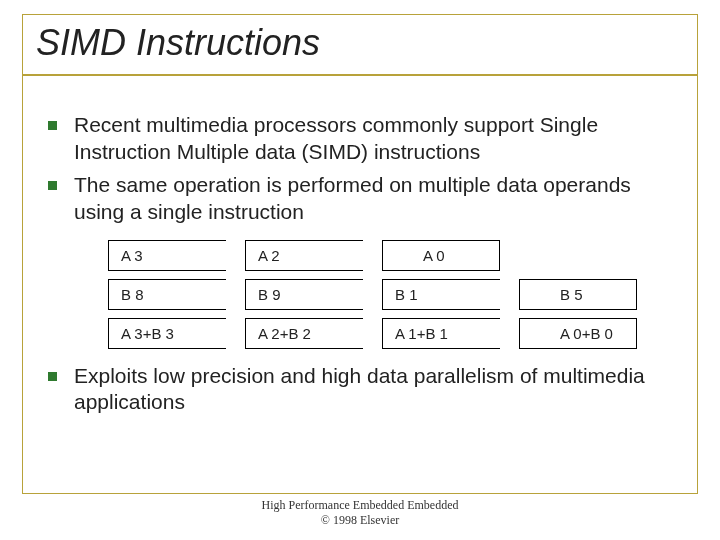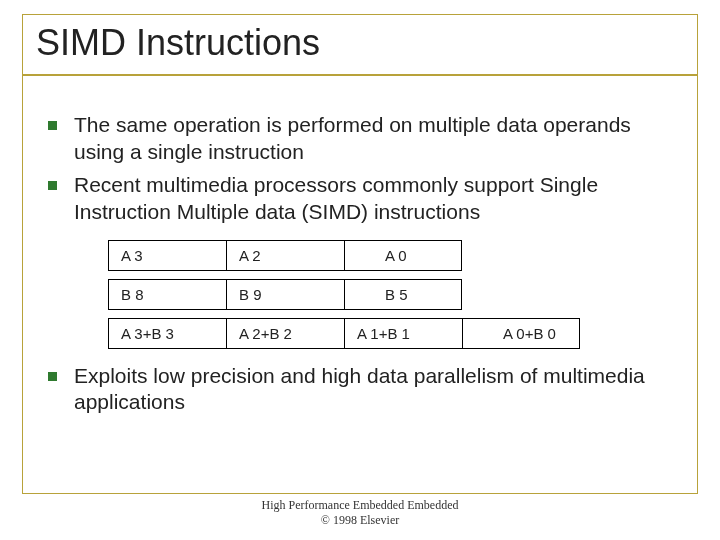--- a/index.html
+++ b/index.html
@@ -19,20 +19,21 @@
     right: 22px;
     bottom: 46px;
     border: 1px solid #b8a23a;
   }
   .title-wrap {
     position: absolute;
     top: 18px;
     left: 30px;
     background: #fff;
     padding: 4px 10px 8px 6px;
+    font-style: italic;
   }
   .title {
     font-size: 36px;
     font-weight: 400;
     color: #222;
   }
   .title-underline {
     position: absolute;
     left: 22px;
     right: 22px;
@@ -60,20 +61,21 @@
     width: 9px;
     height: 9px;
     background: #2f7a2f;
   }
   .table-region {
     margin: 14px 0 14px 60px;
   }
   .lane {
     display: flex;
     margin-bottom: 8px;
+    gap: 19px;
   }
   .lane:last-child { margin-bottom: 8px; }
   .cell {
     width: 118px;
     border: 1.5px solid #000;
     border-right: none;
     font-size: 15px;
     padding: 6px 6px 6px 12px;
     background: #fff;
     font-family: Arial, Helvetica, sans-serif;
@@ -98,37 +100,38 @@
 <div class="title-underline"></div>
 
 <div class="title-wrap">
   <h1 class="title">SIMD Instructions</h1>
 </div>
 
 <div class="content">
   <ul class="main">
     <li>
       <span class="sq"></span>
-      <span>The same operation is performed on multiple data operands using a single instruction</span>
+      <span>Recent multimedia processors commonly support Single Instruction Multiple data (SIMD) instructions</span>
     </li>
     <li>
       <span class="sq"></span>
-      <span>Recent multimedia processors commonly support Single Instruction Multiple data (SIMD) instructions</span>
+      <span>The same operation is performed on multiple data operands using a single instruction</span>
     </li>
   </ul>
 
   <div class="table-region">
     <div class="lane">
       <div class="cell">A 3</div>
       <div class="cell">A 2</div>
       <div class="cell">A 0</div>
     </div>
     <div class="lane">
       <div class="cell">B 8</div>
       <div class="cell">B 9</div>
+      <div class="cell">B 1</div>
       <div class="cell">B 5</div>
     </div>
     <div class="lane">
       <div class="cell">A 3+B 3</div>
       <div class="cell">A 2+B 2</div>
       <div class="cell">A 1+B 1</div>
       <div class="cell">A 0+B 0</div>
     </div>
   </div>
 

